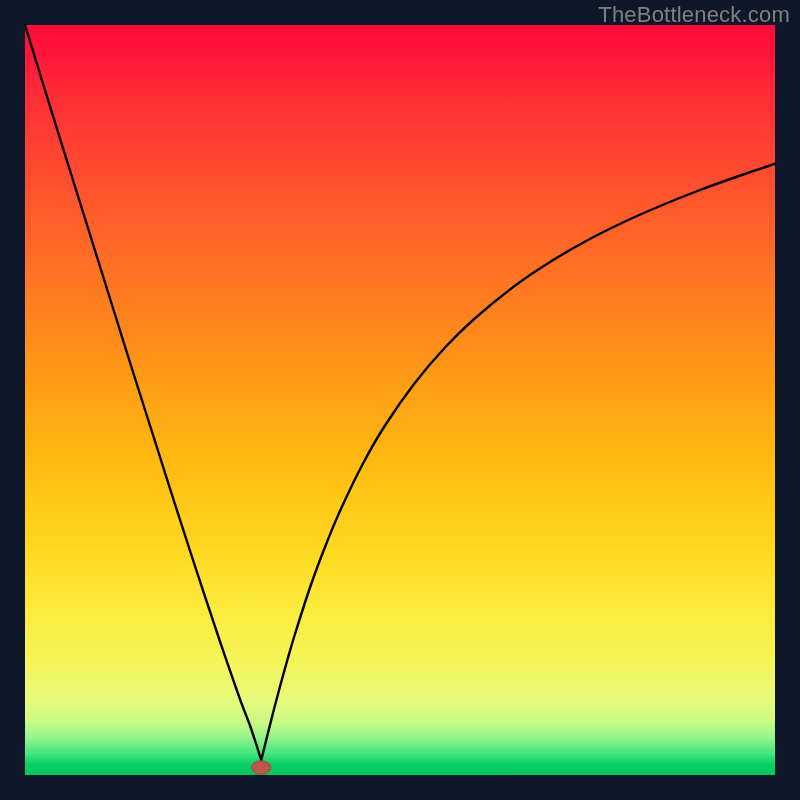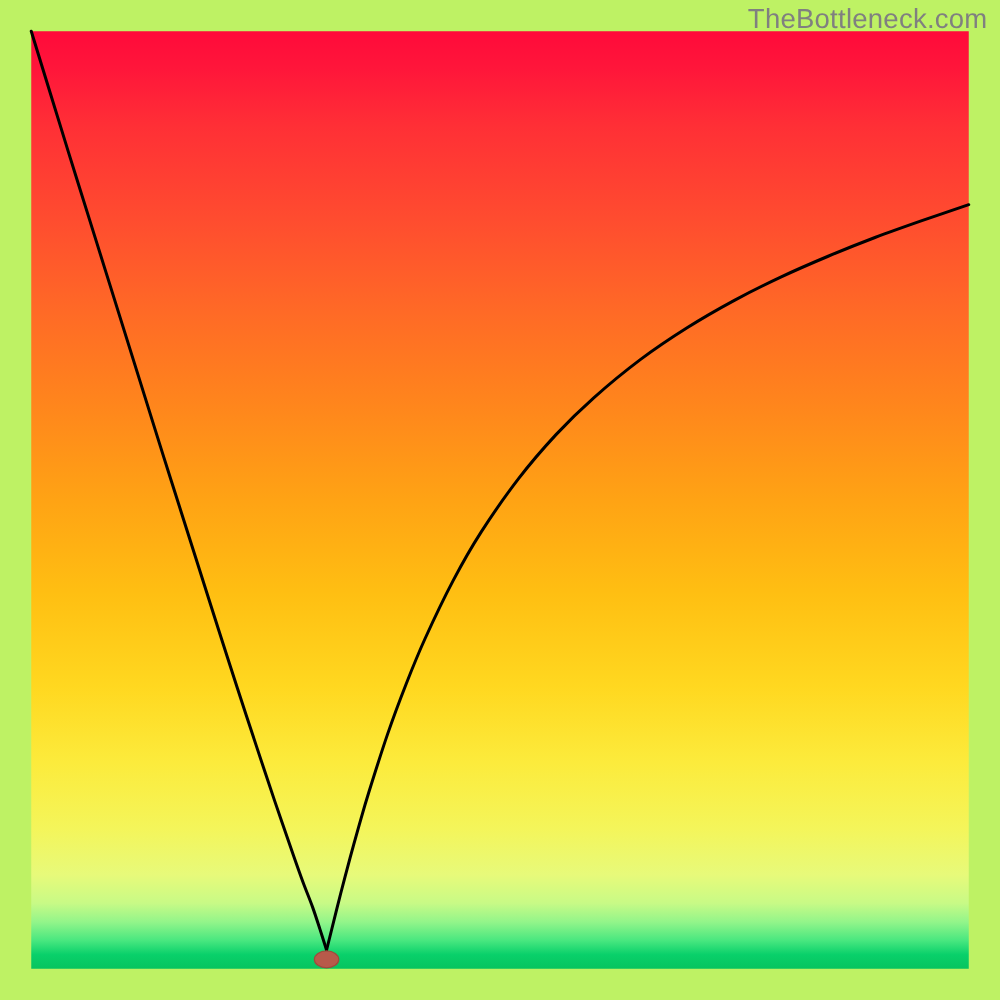--- a/index.html
+++ b/index.html
@@ -7,21 +7,21 @@
     padding: 0;
     width: 800px;
     height: 800px;
     overflow: hidden;
     font-family: Arial, Helvetica, sans-serif;
   }
   .frame {
     box-sizing: border-box;
     width: 800px;
     height: 800px;
-    background: #bef264;
+    background: #0f172a;
     position: relative;
   }
   .plot {
     position: absolute;
     left: 25px;
     top: 25px;
     width: 750px;
     height: 750px;
     
     background: linear-gradient(

